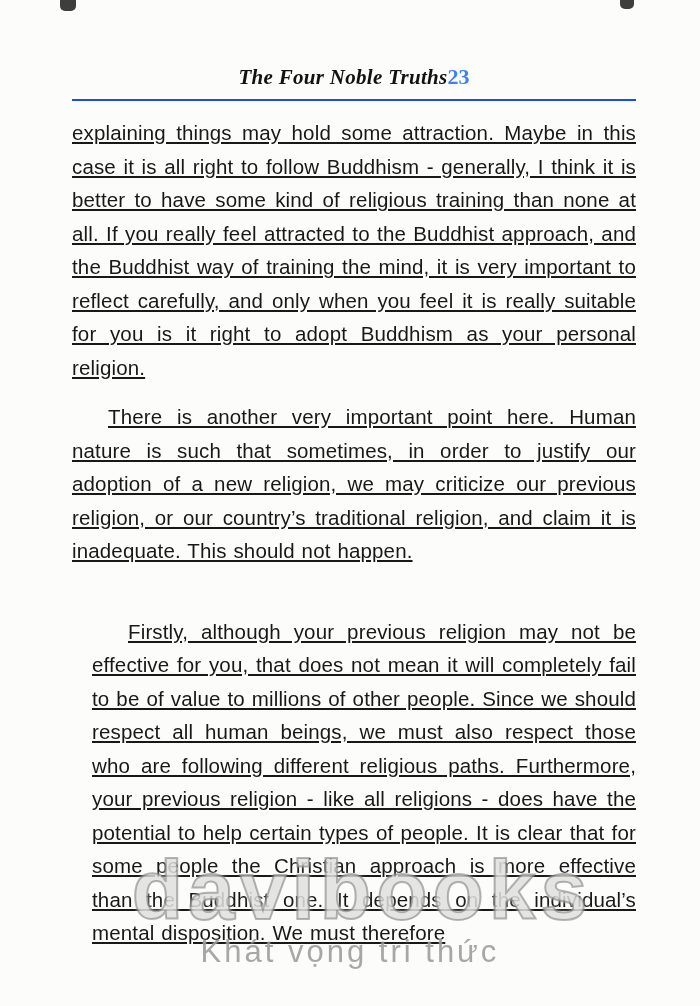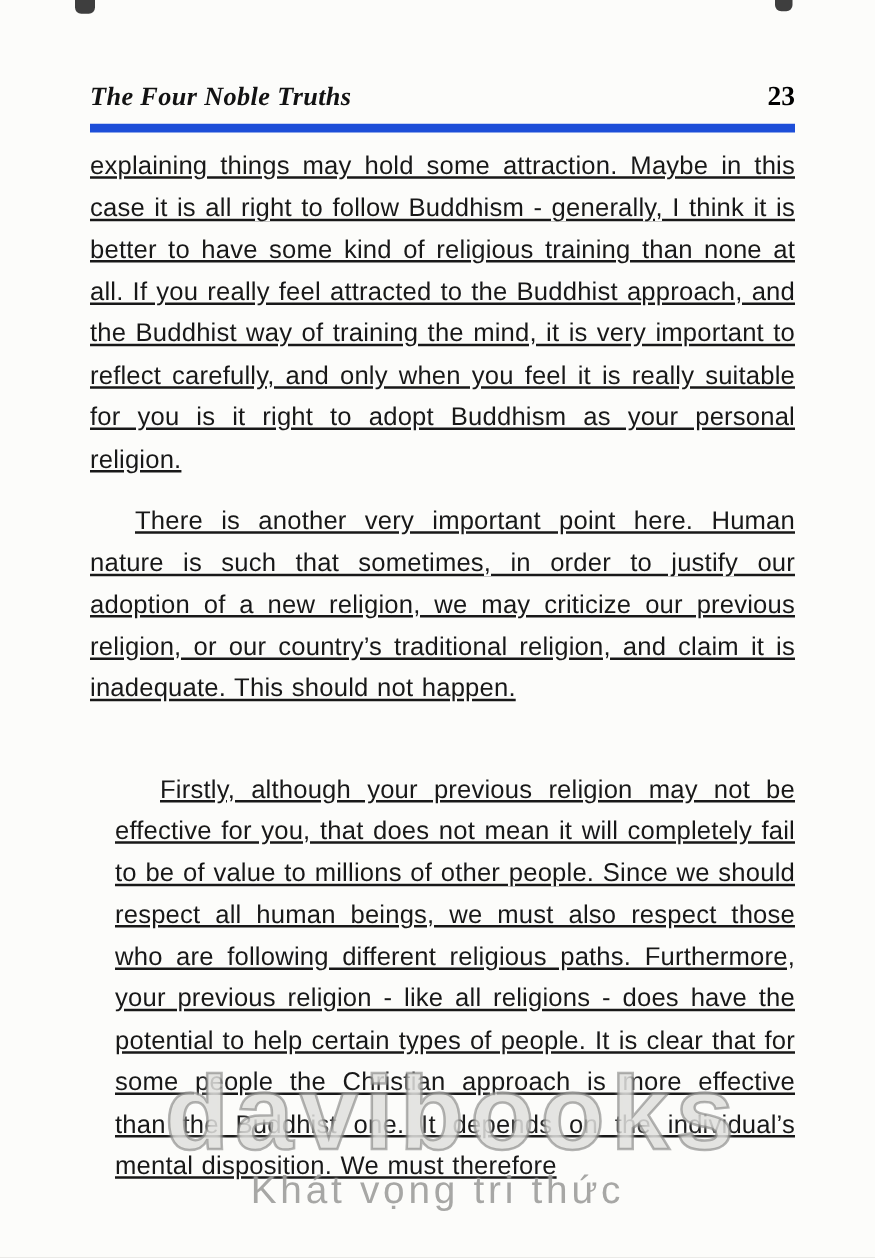--- a/index.html
+++ b/index.html
@@ -18,38 +18,38 @@
     opacity: 0.85;
   }
   .scan-artifact.left  { left: 60px;  top: 0; width: 16px; height: 11px; border-radius: 0 0 5px 5px; }
   .scan-artifact.right { left: 620px; top: 0; width: 14px; height: 9px;  border-radius: 0 0 5px 5px; }
   .header {
     position: absolute;
     top: 64px;
     left: 72px;
     right: 64px;
     display: flex;
-    justify-content: space-between;
+    justify-content: center;
     align-items: baseline;
-    border-bottom: 7px solid #1d4ed8;
+    border-bottom: 2px solid #1d4ed8;
     padding-bottom: 9px;
   }
   .header-title {
     font-family: "Liberation Serif", serif;
     font-style: italic;
     font-weight: bold;
     font-size: 21px;
     letter-spacing: 0.3px;
     color: #121212;
   }
   .page-number {
     font-family: "Liberation Serif", serif;
     font-weight: bold;
     font-size: 22px;
-    color: #000000;
+    color: #3b82f6;
   }
   .content {
     position: absolute;
     top: 116px;
     left: 72px;
     right: 64px;
     z-index: 1;
     color: #181818;
     font-size: 20.5px;
     line-height: 33.5px;

